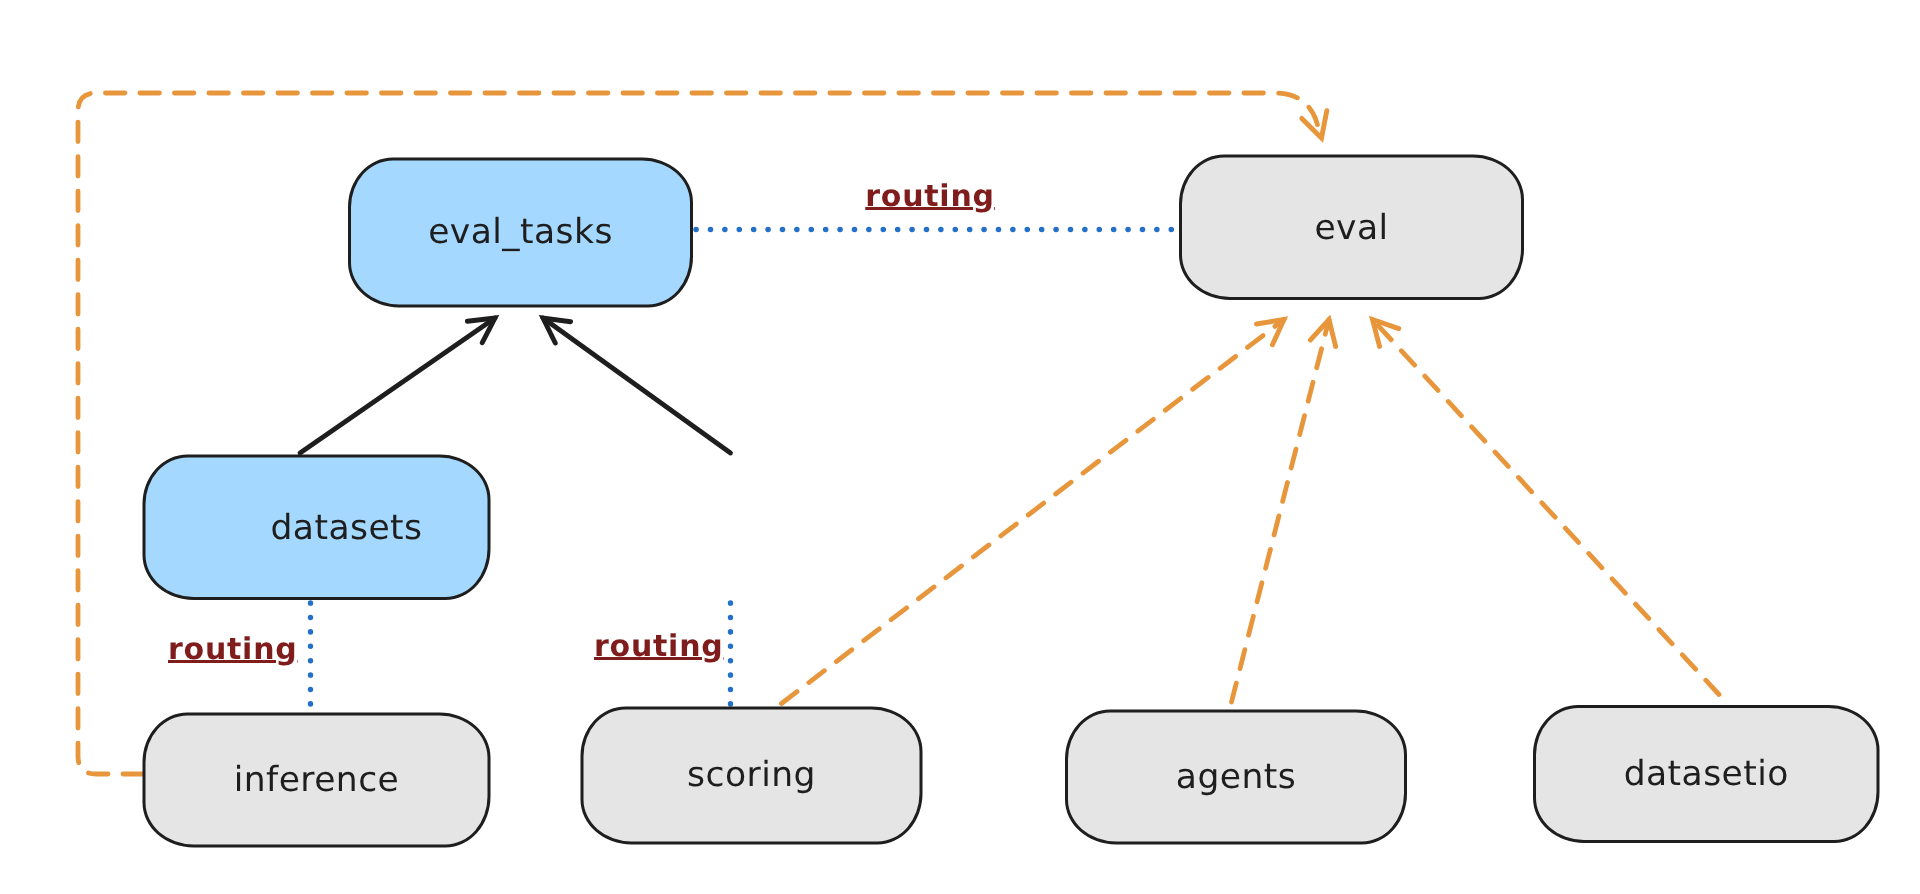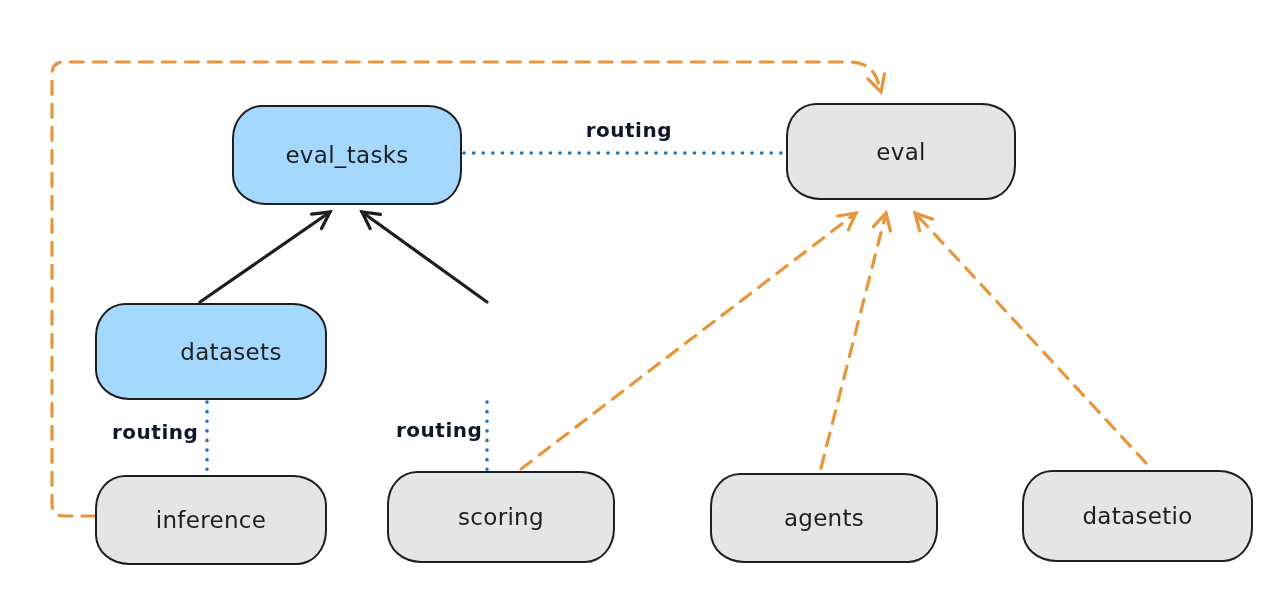--- a/index.html
+++ b/index.html
@@ -31,23 +31,24 @@
     color: #1e1e1e;
     box-sizing: border-box;
   }
   .node.blue  { background: #a5d8ff; }
   .node.green { background: #e5e5e5; }
   .edge-label {
     position: absolute;
     z-index: 3;
     font-size: 20px;
     font-weight: bold;
-    color: #0f172a;
-    text-align: right;
+    color: #7f1d1d;
+    text-align: center;
     letter-spacing: 0.5px;
+    text-decoration: underline;
   }
 </style>
 </head>
 <body>
 
 <div class="canvas">
 
   <svg class="edges-layer" viewBox="0 0 1280 596" xmlns="http://www.w3.org/2000/svg">
     <defs>
       <marker id="arrowBlack" viewBox="0 0 22 22" refX="19" refY="11" markerWidth="24" markerHeight="24" markerUnits="userSpaceOnUse" orient="auto">

